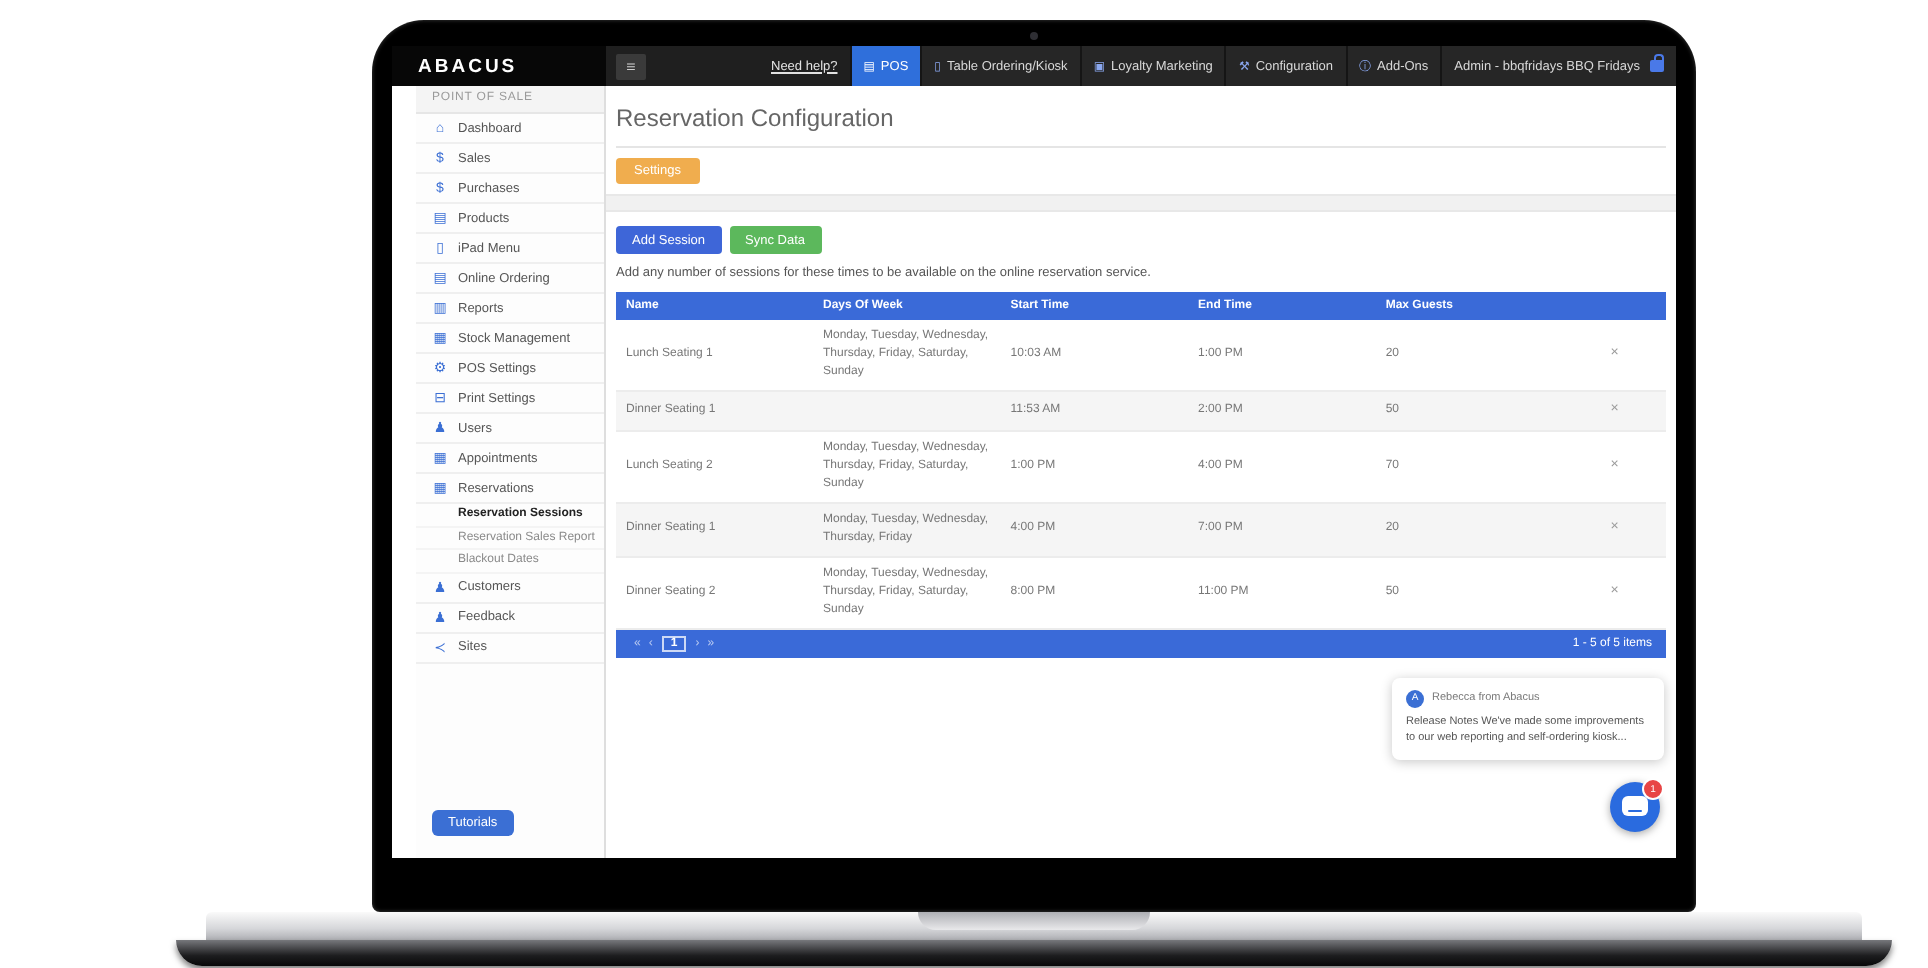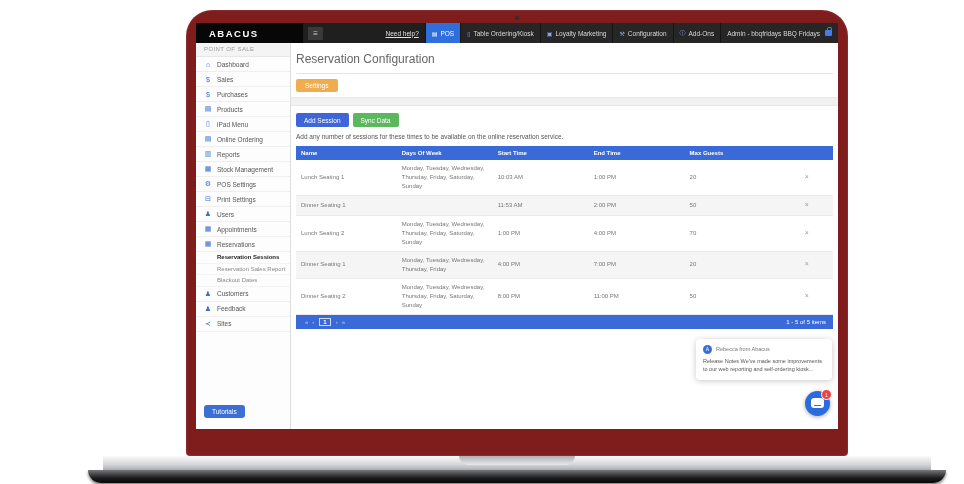--- a/index.html
+++ b/index.html
@@ -1,20 +1,20 @@
 <!DOCTYPE html>
 <html><head>
 <meta charset="utf-8">
 <style>
   html,body{margin:0;padding:0;background:#fff;}
   .stage{position:relative;width:964px;height:484px;background:#fff;overflow:hidden;
          font-family:"Liberation Sans",sans-serif;-webkit-font-smoothing:antialiased;}
 
   
-  .lid{position:absolute;left:186px;top:10px;width:662px;height:446px;background:#7f1d1d;
+  .lid{position:absolute;left:186px;top:10px;width:662px;height:446px;background:#000000;
        border-radius:26px 26px 4px 4px;box-shadow:inset 0 0 2px rgba(255,255,255,.25);}
   .webcam{position:absolute;top:6px;left:50%;transform:translateX(-50%);width:4px;height:4px;
           border-radius:50%;background:#2e2e33;}
   .screen{position:absolute;left:10px;top:13px;width:642px;height:406px;background:#fff;overflow:hidden;}
   .device-label{position:absolute;bottom:5px;width:100%;text-align:center;color:#9b9ba0;font-size:10px;}
   .base{position:absolute;left:103px;top:456px;width:828px;height:15px;
         background:linear-gradient(#fafafa,#d6d7da 55%,#a7a8ad);border-radius:3px 3px 0 0;}
   .notch{position:absolute;left:50%;transform:translateX(-50%);top:0;width:116px;height:9px;
          background:linear-gradient(#aeafb4,#e9e9eb);border-radius:0 0 10px 10px;}
   .base-bottom{position:absolute;left:88px;top:470px;width:858px;height:13px;
@@ -31,21 +31,21 @@
   .nav-item{display:flex;align-items:center;gap:3px;padding:0 6px;background:#262626;border-left:1px solid #151515;white-space:nowrap;}
   .nav-item .nic{color:#8aa7ef;font-size:6px;}
   .nav-item.active{background:#2f6fdb;color:#fff;}
   .nav-item.active .nic{color:#fff;}
   .nav-help{display:flex;align-items:center;padding:0 6px;text-decoration:underline;color:#e2e2e2;white-space:nowrap;}
   .lock-icon{width:7px;height:6px;background:#4a79e8;border-radius:1px;position:relative;margin-left:2px;}
   .lock-icon::before{content:"";position:absolute;top:-3px;left:1.5px;width:3px;height:3px;
         border:1px solid #4a79e8;border-bottom:none;border-radius:2px 2px 0 0;}
 
   
-  .app-body{display:flex;height:386px;}
+  .app-body{display:flex;height:386px;margin-left:12px;}
   .sidebar{width:94px;background:#fdfdfd;border-right:1px solid #dedede;font-size:6.5px;color:#555;
            position:relative;flex-shrink:0;}
   .sb-header{height:13px;line-height:13px;padding-left:8px;color:#9a9a9a;font-size:6px;letter-spacing:.4px;
            background:#f4f4f4;border-bottom:1px solid #e6e6e6;}
   .sb-item{height:14px;display:flex;align-items:center;gap:5px;padding-left:8px;border-bottom:1px solid #efefef;cursor:pointer;}
   .sb-item .ic{color:#3b6fd4;width:8px;text-align:center;font-size:7px;}
   .sb-sub{height:10.5px;display:flex;align-items:center;padding-left:21px;border-bottom:1px solid #f4f4f4;
           color:#8a8a8a;font-size:6px;cursor:pointer;}
   .sb-sub.active{color:#222;font-weight:bold;}
   .tutorials-btn{position:absolute;left:8px;bottom:11px;background:#3b6fd4;color:#fff;font-size:6.5px;

